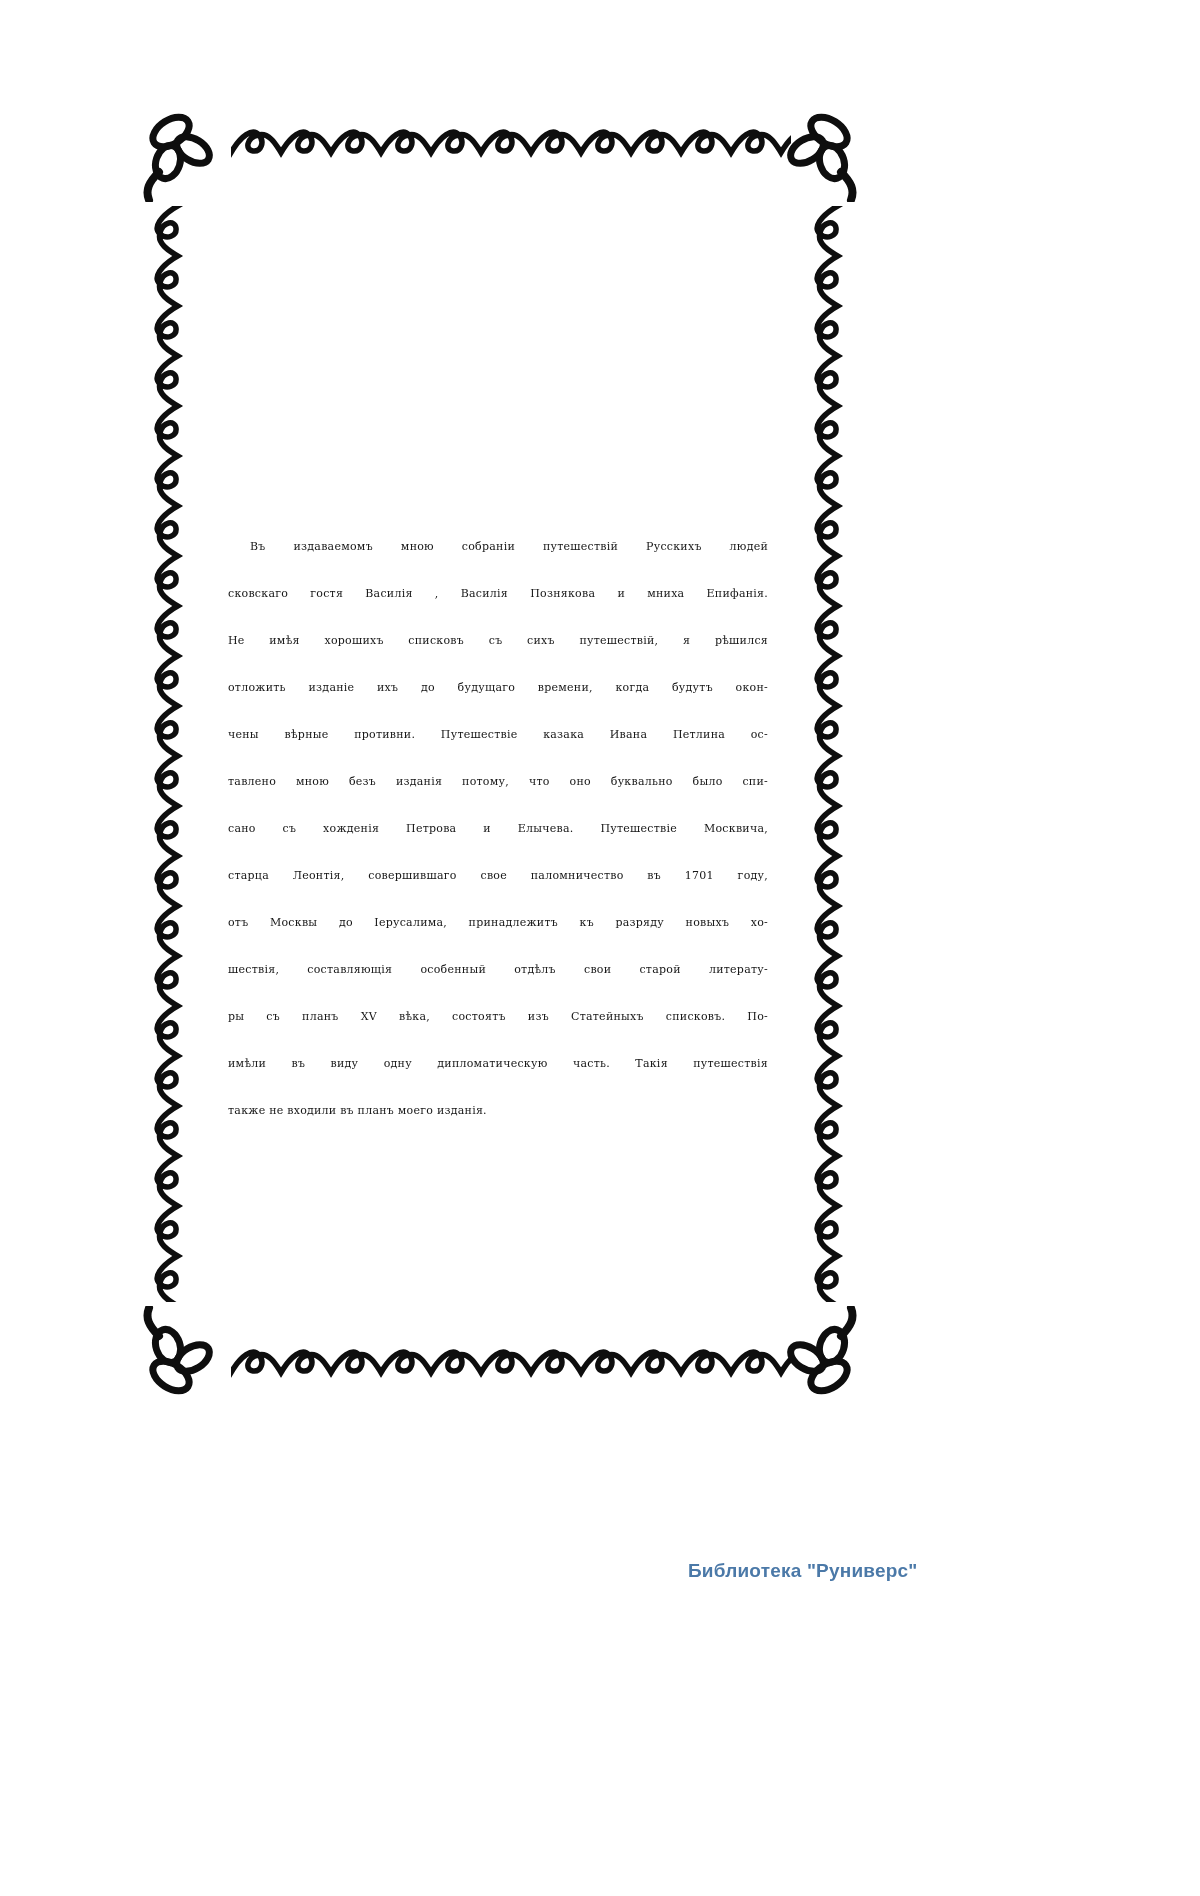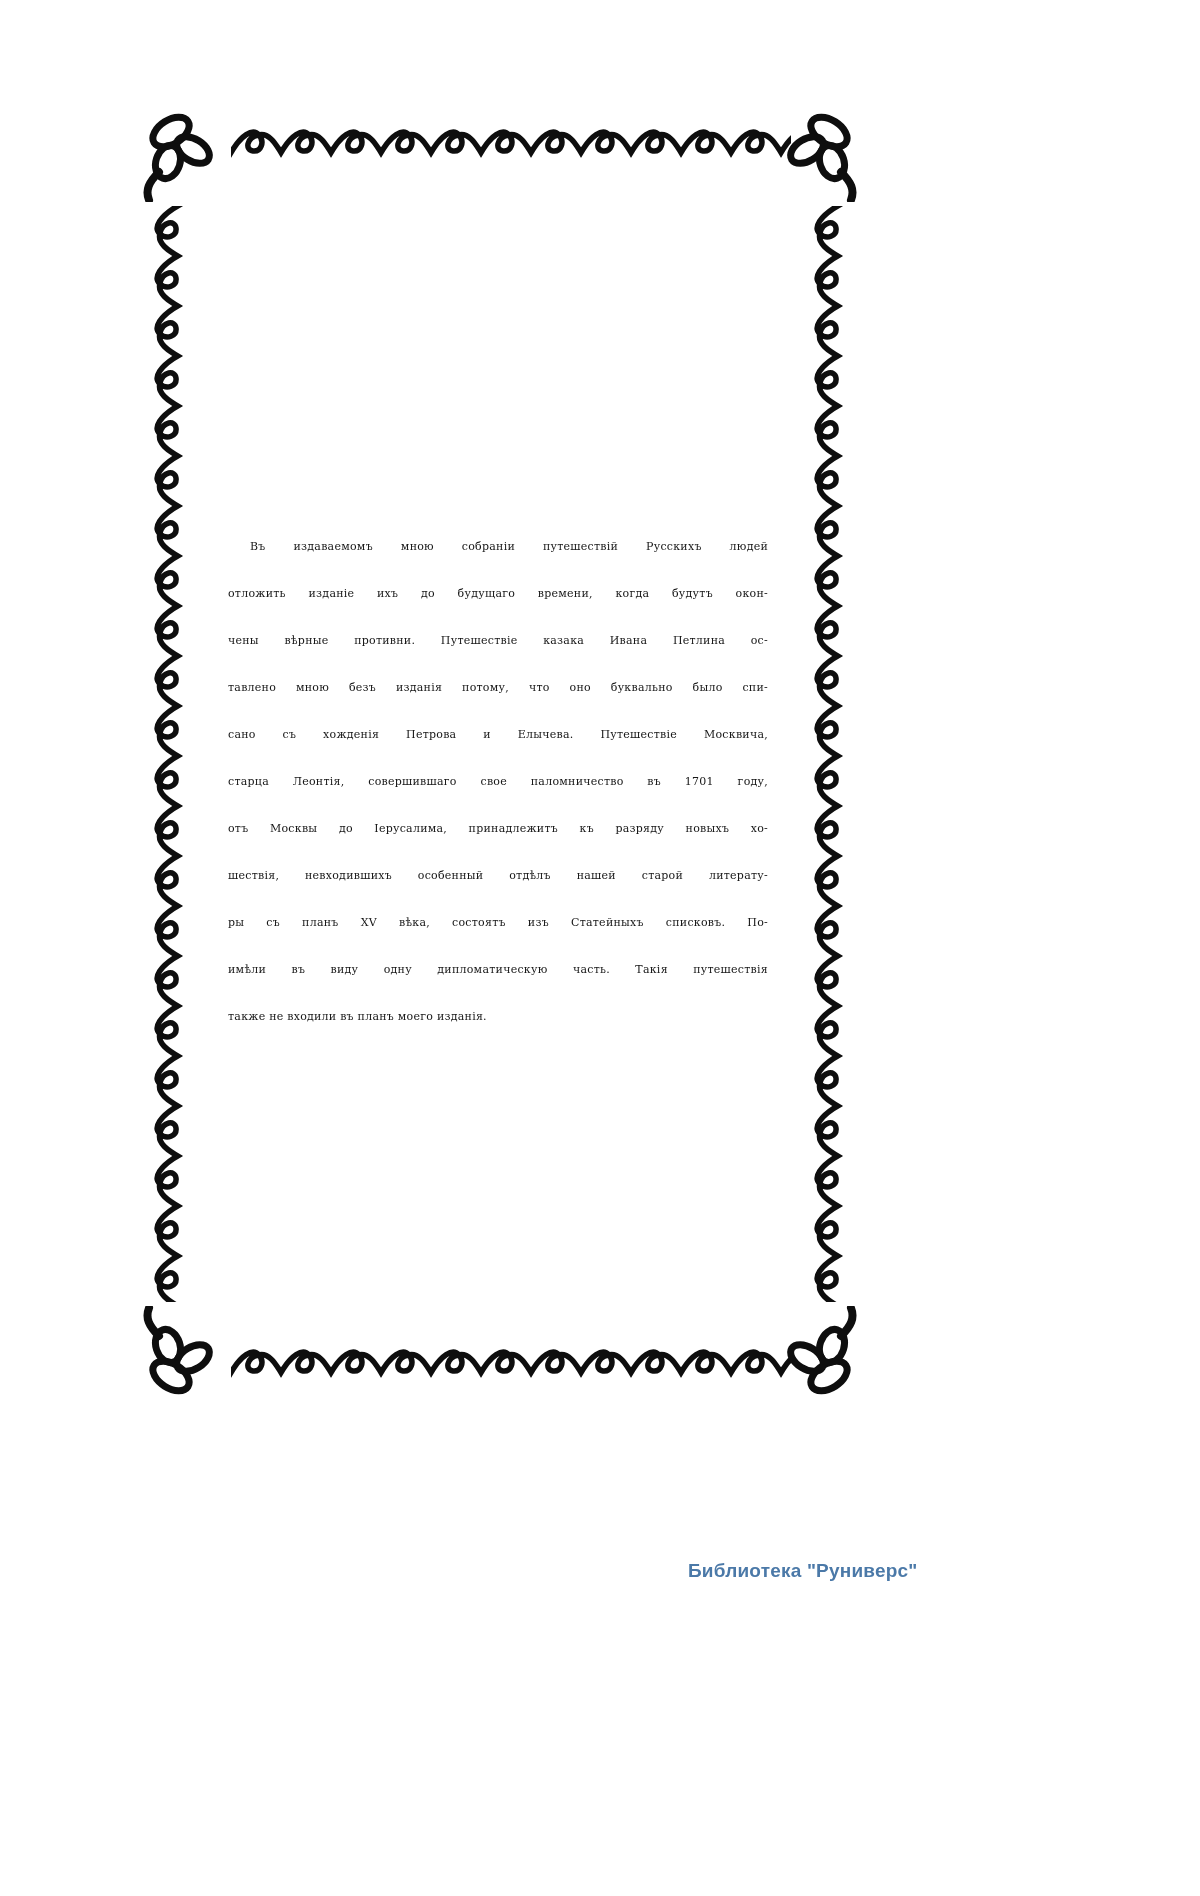--- a/index.html
+++ b/index.html
@@ -128,27 +128,29 @@
       <g fill="none" stroke="#0e0e0e" stroke-width="7" stroke-linecap="round">
         <ellipse cx="36" cy="26" rx="20" ry="12" transform="rotate(-32 36 26)"></ellipse>
         <ellipse cx="58" cy="44" rx="18" ry="11" transform="rotate(32 58 44)"></ellipse>
         <ellipse cx="33" cy="56" rx="12" ry="17" transform="rotate(18 33 56)"></ellipse>
         <path d="M24,66 C14,76 10,84 14,94" stroke-width="8"></path>
       </g>
     </svg>
 
     <div class="text-block">
       <div class="line first">Въ издаваемомъ мною собраніи путешествій Русскихъ людей</div>
+      <div class="line">сковскаго гостя Василія , Василія Познякова и мниха Епифанія.</div>
+      <div class="line">Не имѣя хорошихъ списковъ съ сихъ путешествій,  я рѣшился</div>
       <div class="line">отложить изданіе ихъ до будущаго времени, когда будутъ окон-</div>
       <div class="line">чены вѣрные противни. Путешествіе казака Ивана Петлина ос-</div>
       <div class="line">тавлено мною безъ изданія потому, что оно буквально было спи-</div>
       <div class="line">сано съ хожденія Петрова и Елычева. Путешествіе Москвича,</div>
       <div class="line">старца Леонтія, совершившаго свое паломничество въ 1701 году,</div>
       <div class="line">отъ Москвы до Іерусалима, принадлежитъ къ разряду новыхъ хо-</div>
-      <div class="line">шествія, невходившихъ особенный отдѣлъ нашей старой литерату-</div>
+      <div class="line">шествія, составляющія особенный отдѣлъ свои старой литерату-</div>
       <div class="line">ры съ планъ XV вѣка, состоятъ изъ Статейныхъ списковъ. По-</div>
       <div class="line">имѣли въ виду одну дипломатическую часть. Такія путешествія</div>
       <div class="line last">также не входили въ планъ моего изданія.</div>
     </div>
 
   </div>
 
   <div class="watermark">Библиотека "Руниверс"</div>
 
 </div>

